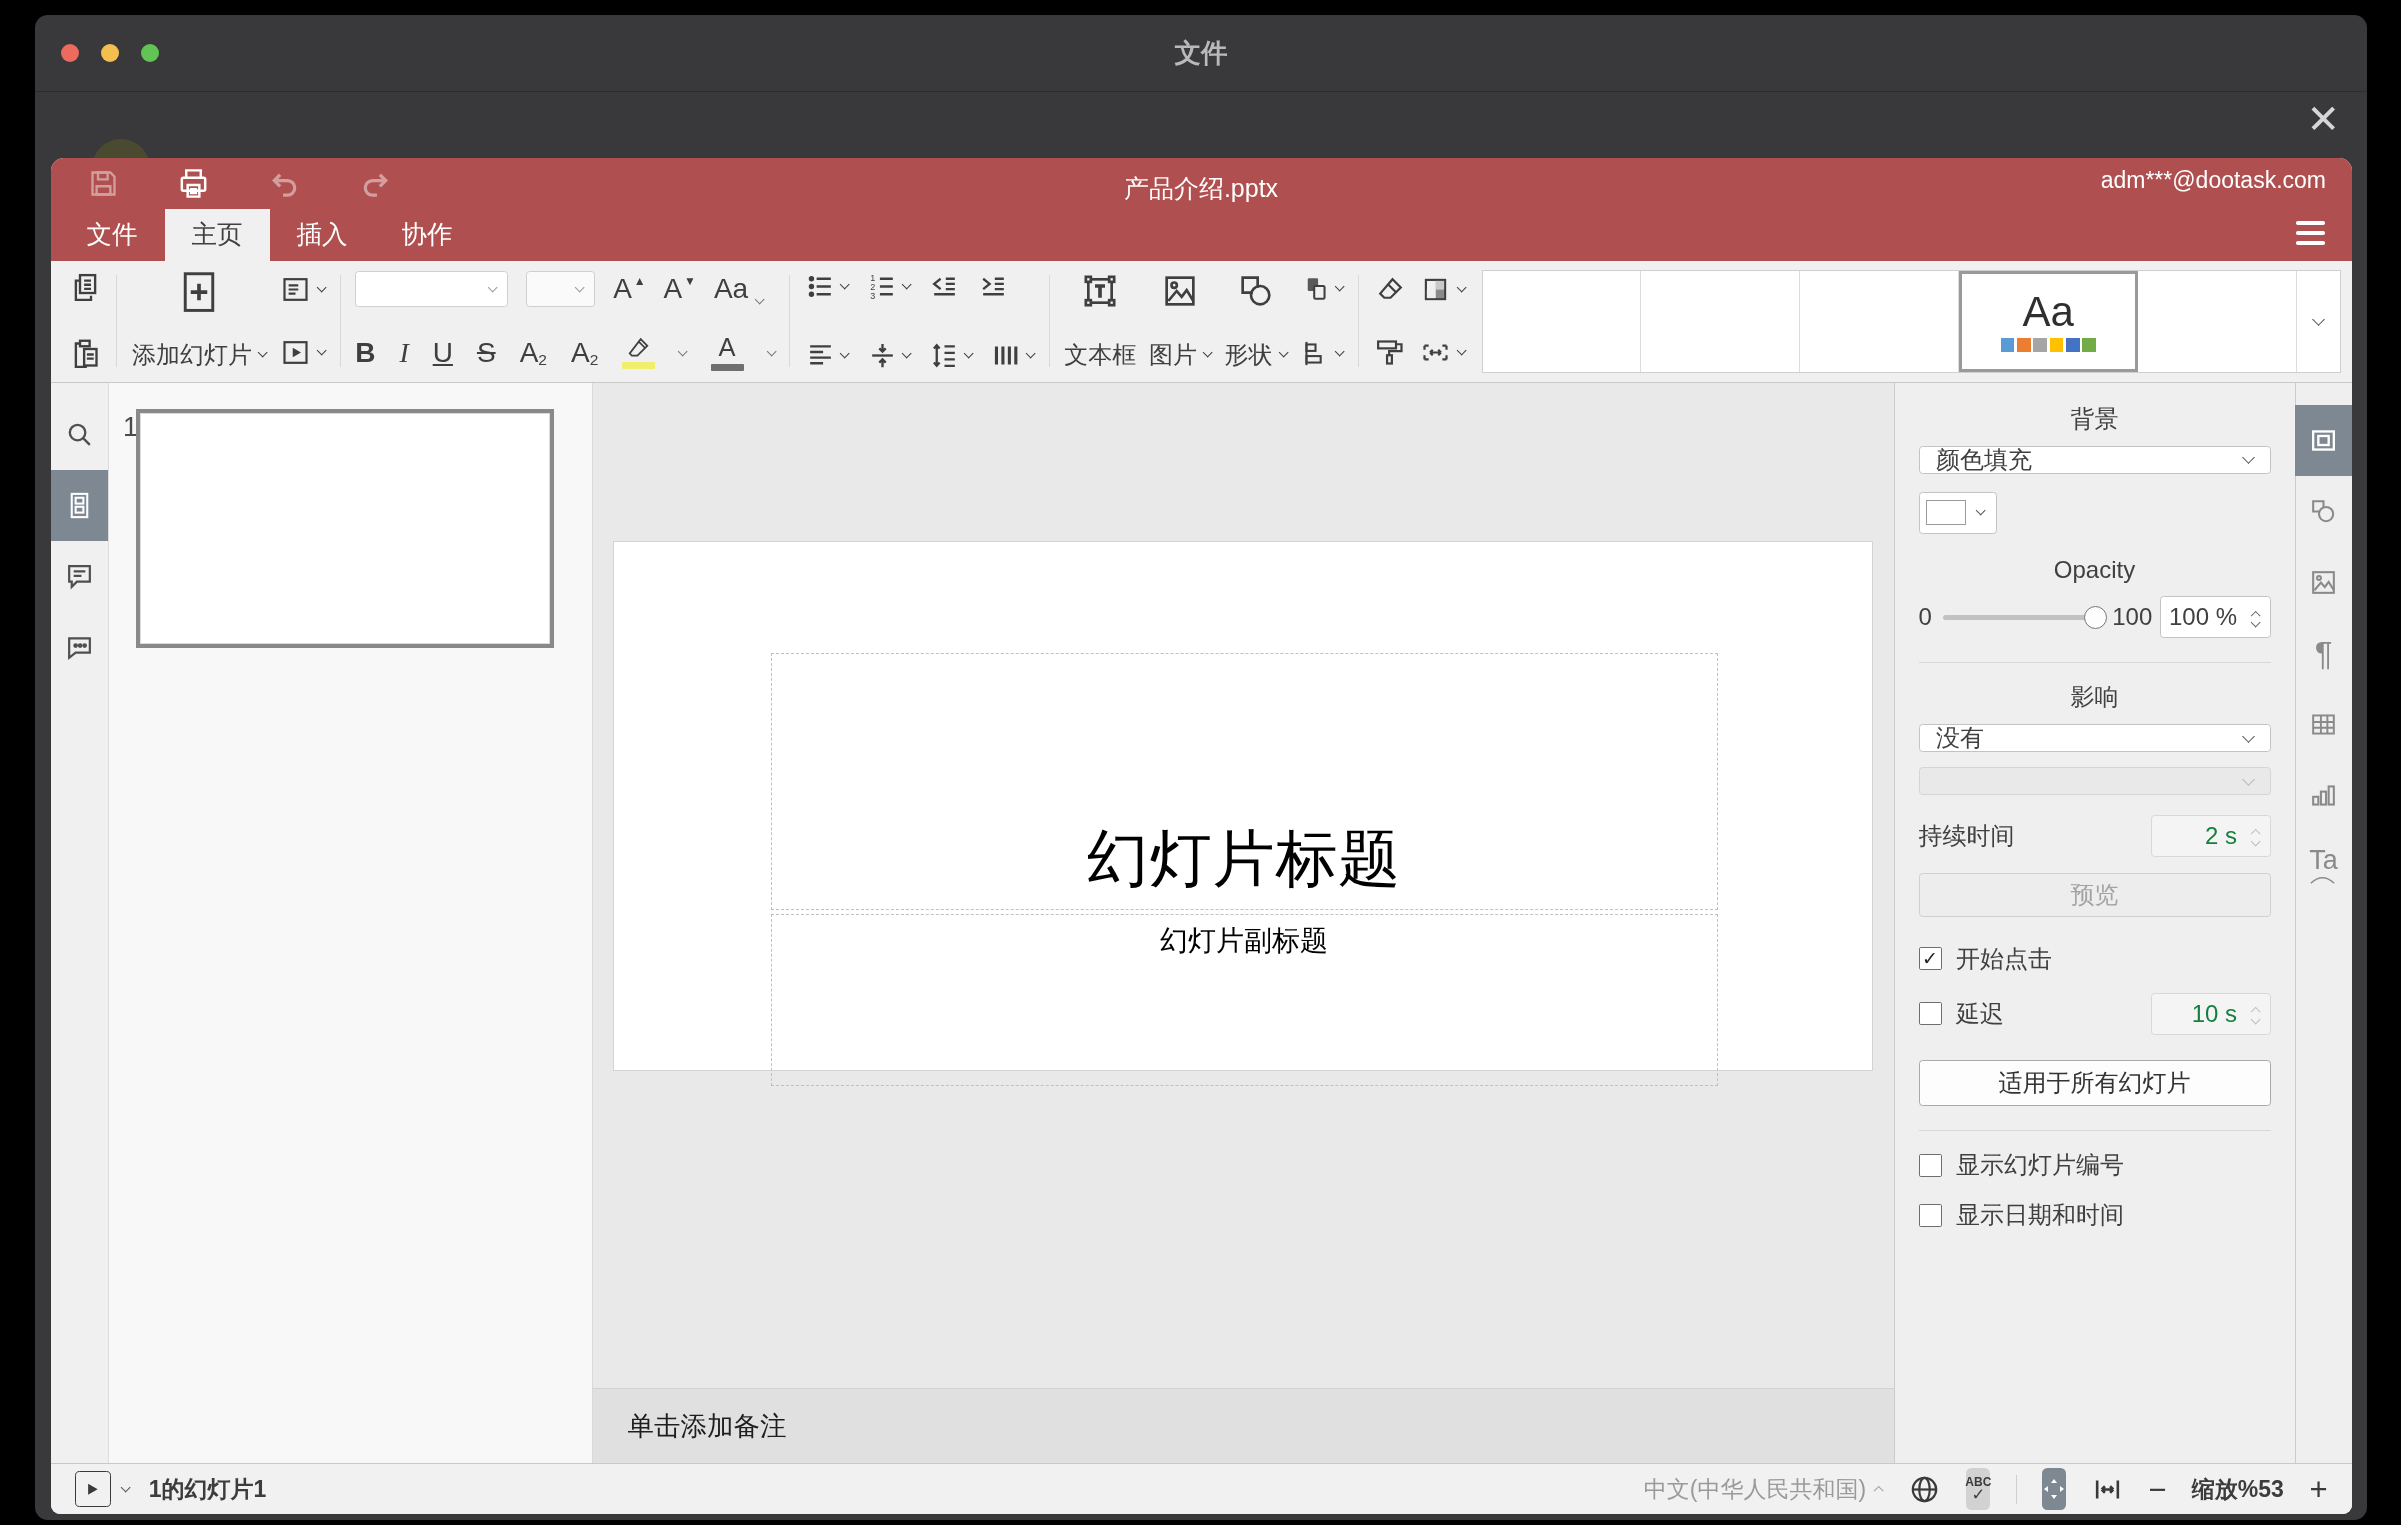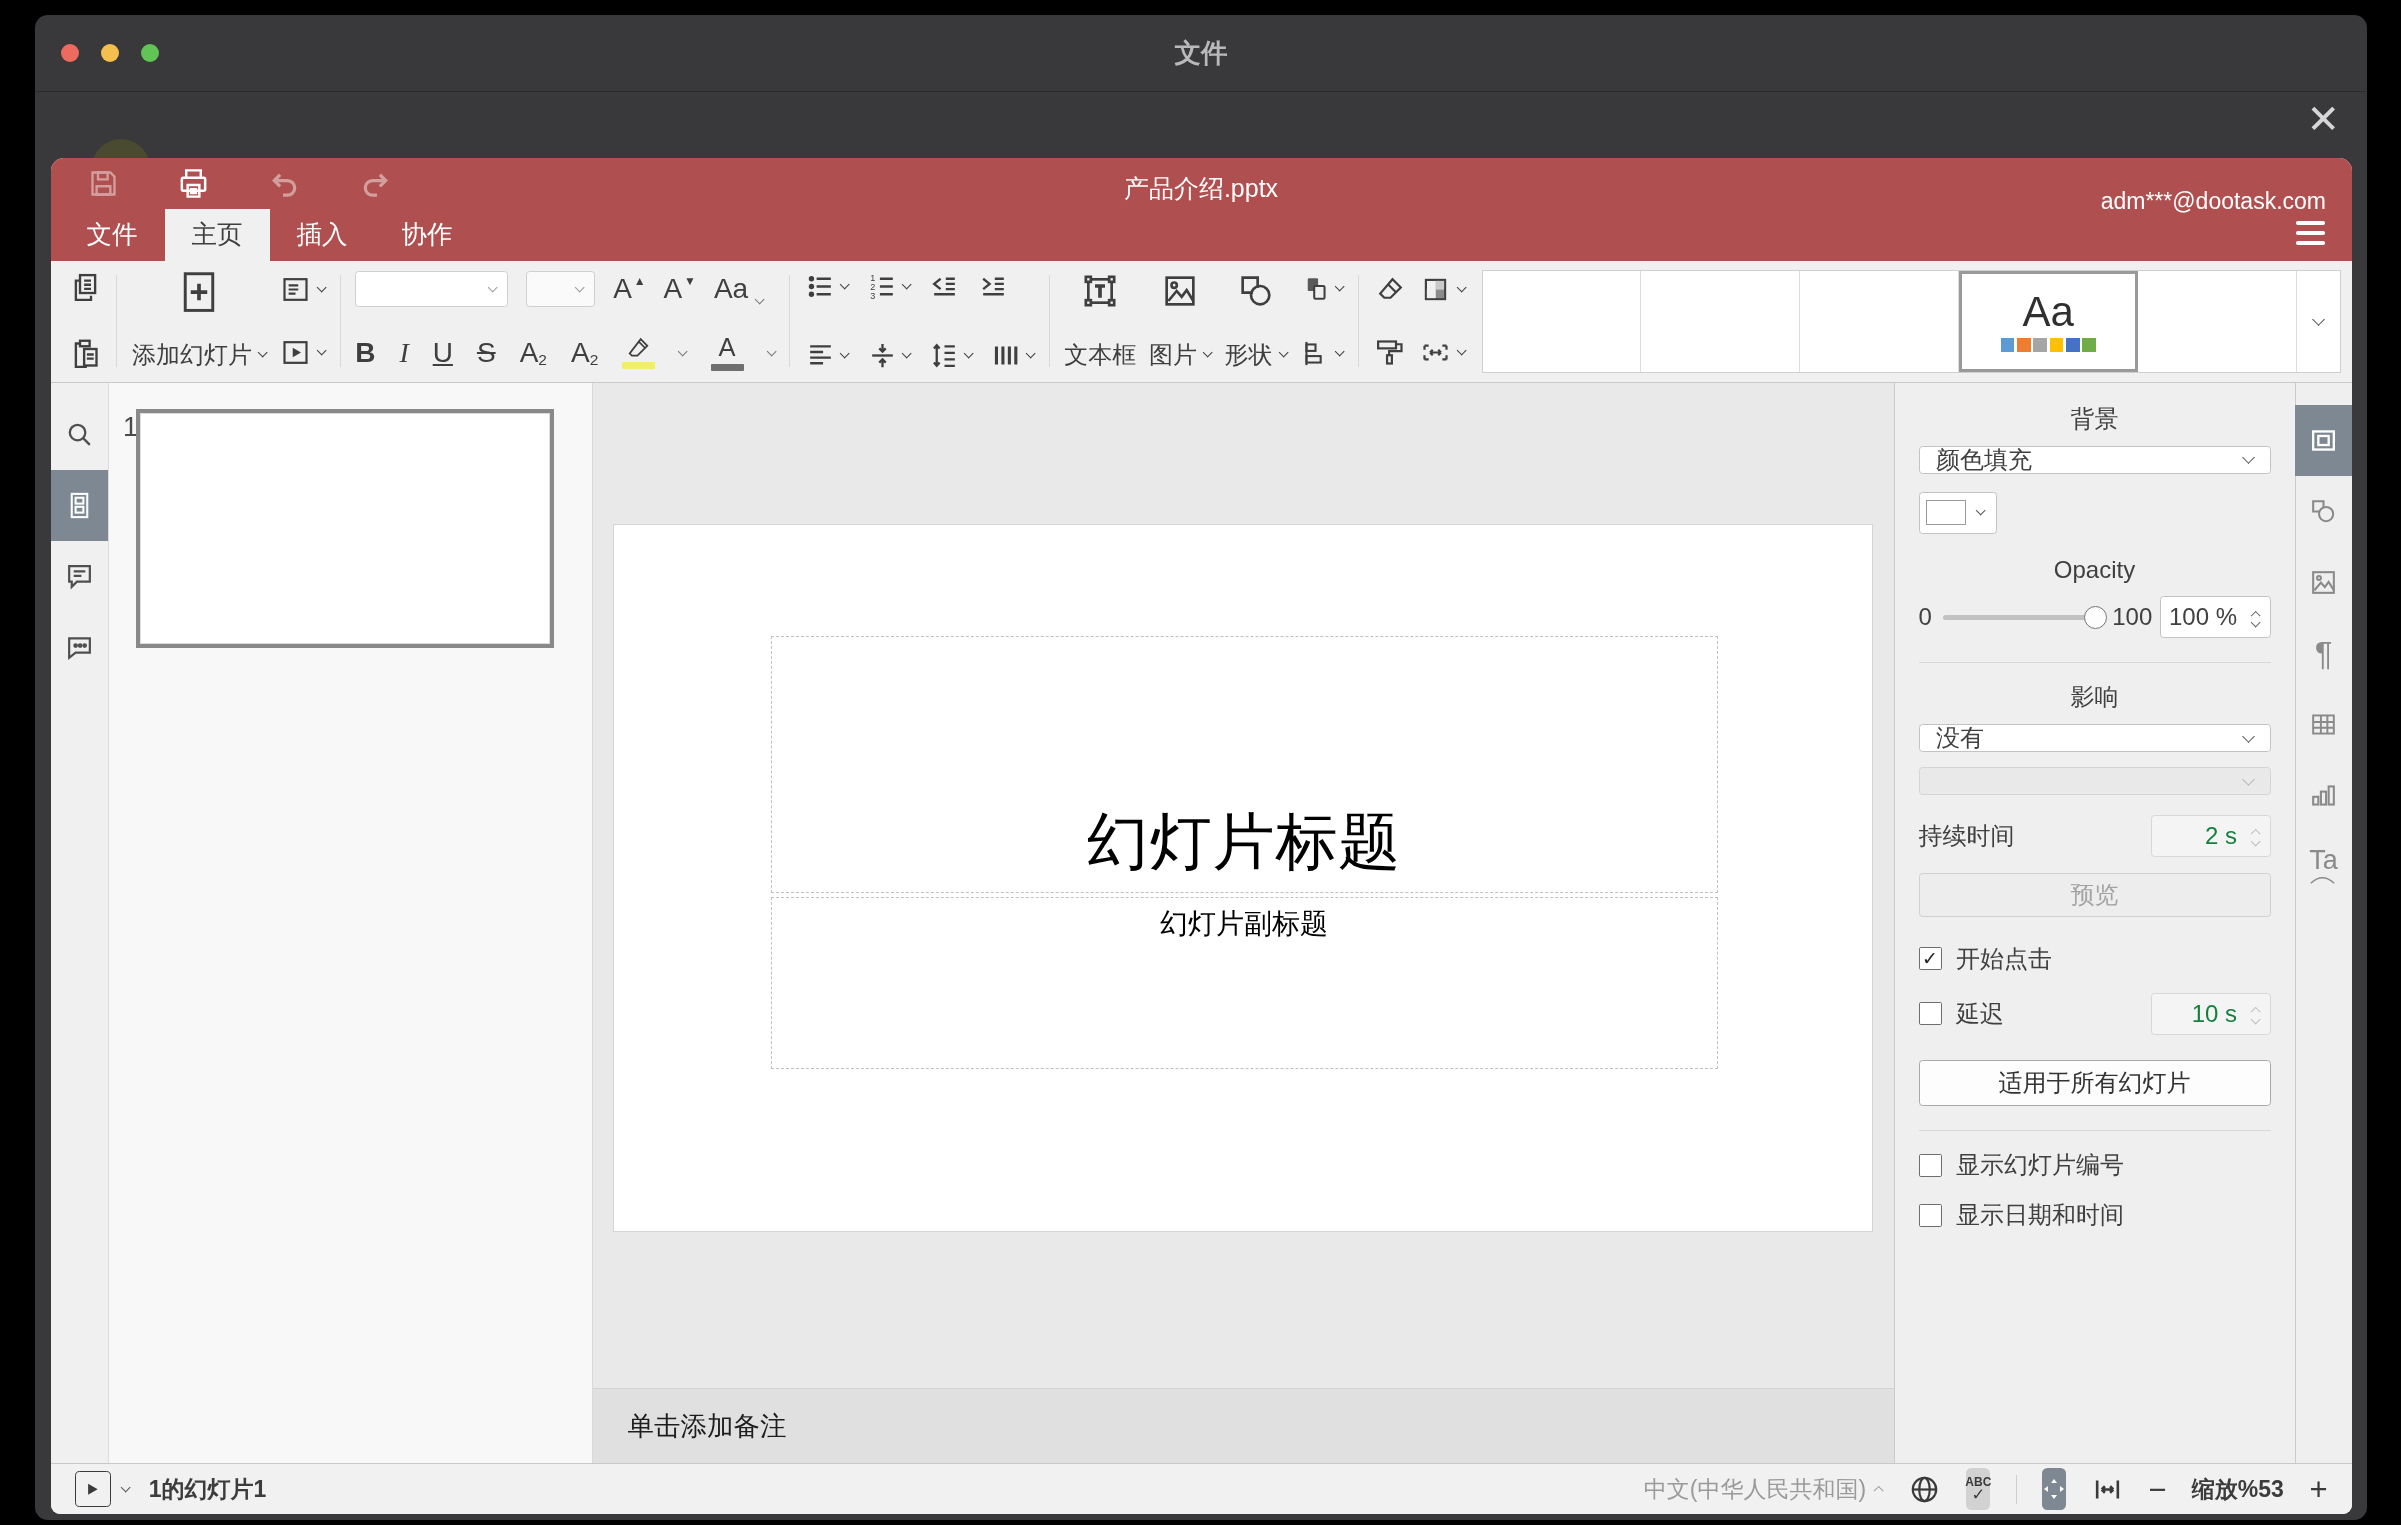--- a/index.html
+++ b/index.html
@@ -25,21 +25,21 @@
   
   .card { flex:1; margin:0 15.5px 5.5px 15.5px; background:#f0f0f0; border-radius:12.8px 12.8px 9px 9px;
           display:flex; flex-direction:column; overflow:hidden; min-height:0; position:relative; z-index:2; }
 
   
   .red-header { height:103px; flex:none; background:#b04f4f; display:flex; flex-direction:column; position:relative; }
   .quick-row { height:51px; display:flex; align-items:center; padding-left:36px; gap:56px; position:relative; }
   .qbtn { color:#fff; background:none; border:none; display:flex; align-items:center; }
   .qbtn.dim { opacity:.45; }
   .doc-title { position:absolute; left:50%; transform:translateX(-50%); top:14.6px; color:#fff; font-size:25px; }
-  .account { position:absolute; right:25.5px; top:30px; color:#fff; font-size:23px; }
+  .account { position:absolute; right:25.5px; top:9px; color:#fff; font-size:23px; }
   .tab-row { height:52px; display:flex; align-items:stretch; padding-left:9px; position:relative; }
   .tab { padding:0 27px; display:flex; align-items:center; color:#fff; font-size:25.5px; }
   .tab.active { background:#f0f0f0; color:#3f3f3f; }
   .hamburger { position:absolute; right:27px; top:12.8px; display:flex; flex-direction:column; gap:6.4px; }
   .hamburger span { width:29px; height:3.6px; background:#fff; border-radius:1.8px; }
 
   
   .cv { display:inline-block; width:9px; height:9px; border-right:1.8px solid currentColor; border-bottom:1.8px solid currentColor;
         transform:rotate(45deg); margin-top:-3.6px; }
   .cv.up { transform:rotate(-135deg); margin-top:3.6px; }
@@ -85,21 +85,21 @@
   .rail-item { width:58px; height:71px; flex:none; display:flex; align-items:center; justify-content:center; color:#4f4f4f; }
   .rail-item.active { background:#7d8893; color:#fff; }
 
   .slides-panel { width:484px; flex:none; background:#f8f8f8; border-right:0.9px solid #d9d9d9; position:relative; }
   .slide-num { position:absolute; left:14.6px; top:29px; font-size:27px; color:#4a4a4a; }
   .thumb { position:absolute; left:27px; top:26.5px; width:418px; height:239px; background:#fff;
            border:4.6px solid #898989; box-shadow:inset 0 0 0 0.9px #dadada; }
 
   .canvas-col { flex:1; min-width:0; background:#e9e9e9; display:flex; flex-direction:column; }
   .canvas { flex:1; position:relative; }
-  .slide { position:absolute; left:20px; top:141px; width:1260px; height:708px; background:#fff; border:0.9px solid #d4d4d4; }
+  .slide { position:absolute; left:20px; top:158px; width:1260px; height:530px; background:#fff; border:0.9px solid #d4d4d4; }
   .ph { position:absolute; left:157px; width:947px; border:1.8px dashed #c0c0c0; display:flex; justify-content:center; }
   .ph.title { top:111px; height:257px; align-items:flex-end; padding-bottom:7.3px; }
   .ph.title span { font-size:62px; color:#000; font-weight:500; letter-spacing:0.9px; }
   .ph.sub { top:372px; height:172px; align-items:flex-start; padding-top:7.3px; }
   .ph.sub span { font-size:28px; color:#000; }
   .notes-bar { height:75px; flex:none; background:#e0e0e0; border-top:0.9px solid #d2d2d2;
                display:flex; align-items:center; padding-left:35px; font-size:26.5px; color:#1e1e1e; }
 
   
   .right-panel { width:401px; flex:none; background:#efefef; border-left:0.9px solid #cbcbcb;

